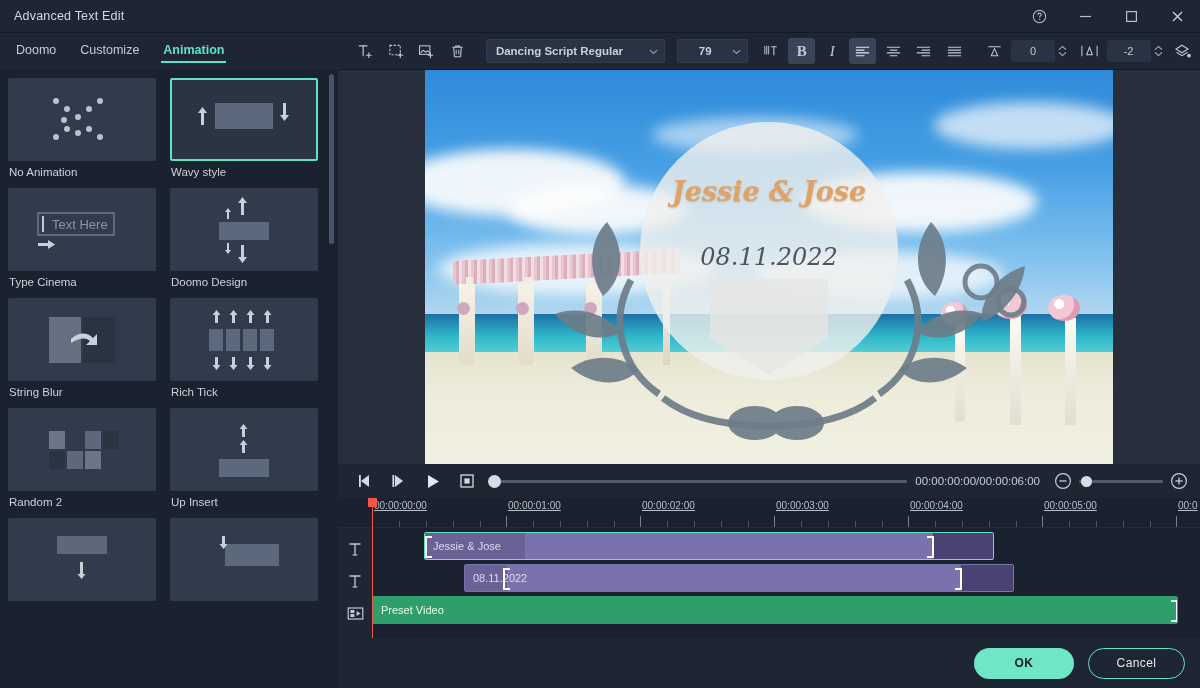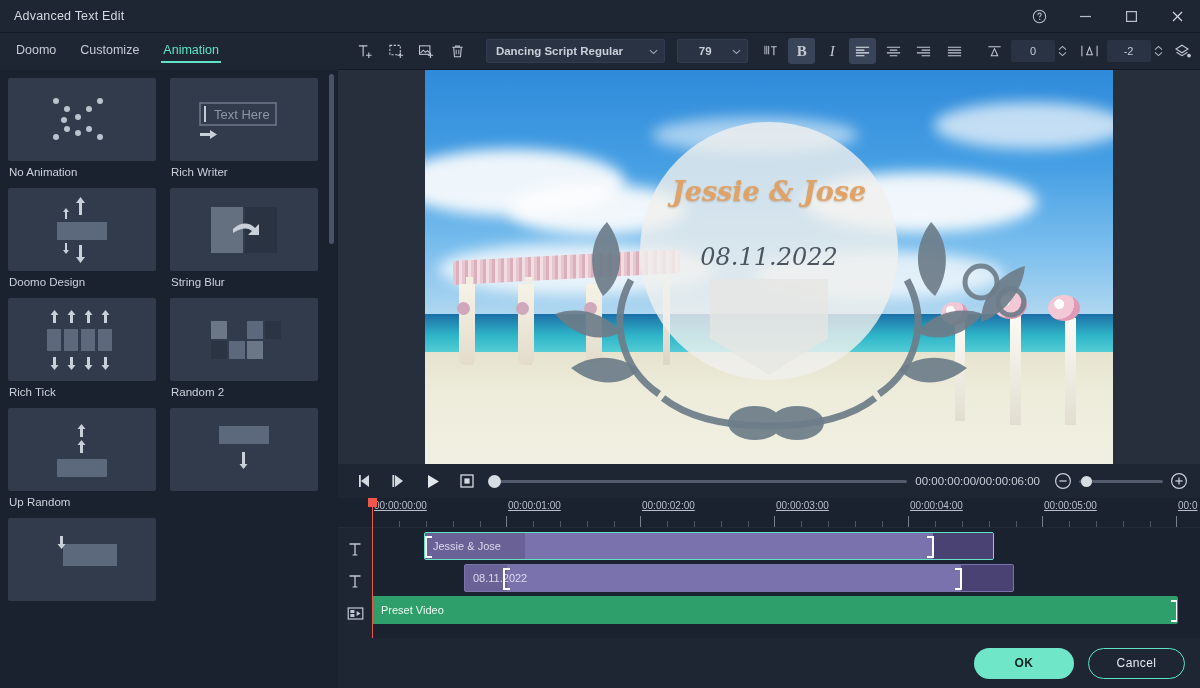--- a/index.html
+++ b/index.html
@@ -25,21 +25,21 @@
   }
   .win-btn svg { display: block; }
 
   
   .tabbar {
     position: absolute; left: 0; top: 33px; width: 338px; height: 37px;
     background: #1e2634; display: flex; align-items: center; gap: 24px;
     padding-left: 16px;
   }
   .tab { color: #c6ccd5; font-size: 12.5px; position: relative; padding-bottom: 4px; }
-  .tab.active { color: #5fe3c4; font-weight: normal; }
+  .tab.active { color: #5fe3c4; font-weight: bold; }
   .tab.active::after {
     content: ''; position: absolute; left: -2px; right: -2px; bottom: -2px;
     height: 2px; background: #5fe3c4;
   }
 
   
   .toolbar {
     position: absolute; left: 338px; top: 33px; width: 862px; height: 37px;
     background: #1e2634; display: flex; align-items: center; padding-left: 14px;
     border-bottom: 1px solid #141a25;
@@ -419,31 +419,41 @@
               <circle cx="55" cy="40" r="3"></circle>
                 <circle cx="66" cy="48" r="3"></circle>
               <circle cx="44" cy="44" r="3"></circle>
                 <circle cx="30" cy="31" r="3"></circle>
             </g>
           </svg>
         </div>
         <div class="preset-label">No Animation</div>
       </div>
 
+      <div class="preset-cell selected">
+        <div class="preset-thumb">
+          <svg width="110" height="58" viewBox="0 0 110 58">
+            <rect x="26" y="12" width="58" height="26" fill="#5c687c"></rect>
+            <path class="arrow-w" d="M12 34V22h-3l4.5-6 4.5 6h-3v12z"></path>
+            <path class="arrow-w" d="M97 12v12h3l-4.5 6-4.5-6h3V12z"></path>
+          </svg>
+        </div>
+        <div class="preset-label">Wavy style</div>
+      </div>
 
       <div class="preset-cell">
         <div class="preset-thumb">
           <svg width="120" height="62" viewBox="0 0 120 62">
             <rect x="16" y="14" width="76" height="22" fill="none" stroke="#6e7a8c" stroke-width="1.5"></rect>
             <rect x="20" y="17" width="2" height="16" fill="#c3cad4"></rect>
             <text x="30" y="30" fill="#8b95a3" font-size="13" font-family="Liberation Sans">Text Here</text>
             <path class="arrow-w" d="M16 44h10v-3l7 4.5-7 4.5v-3H16z"></path>
           </svg>
         </div>
-        <div class="preset-label">Rich Writer</div>
+        <div class="preset-label">Type Cinema</div>
       </div>
 
 
       <div class="preset-cell">
         <div class="preset-thumb">
           <svg width="110" height="70" viewBox="0 0 110 70">
             <rect x="30" y="27" width="50" height="18" fill="#5c687c"></rect>
             <path class="arrow-w" d="M55 20V8h-3l4.5-6 4.5 6h-3v12z" transform="translate(-3,0)"></path>
             <path class="arrow-w" d="M38 24v-7h-2l3-4 3 4h-2v7z"></path>
             <path class="arrow-w" d="M38 48v7h-2l3 4 3-4h-2v-7z"></path>
@@ -508,21 +518,21 @@
       </div>
 
       <div class="preset-cell">
         <div class="preset-thumb">
           <svg width="110" height="70" viewBox="0 0 110 70">
             <rect x="30" y="44" width="50" height="18" fill="#5c687c"></rect>
             <path class="arrow-w" d="M55 22v-8h-2.5l4-5 4 5H58v8z" transform="translate(-2,0)"></path>
             <path class="arrow-w" d="M55 38v-8h-2.5l4-5 4 5H58v8z" transform="translate(-2,0)"></path>
           </svg>
         </div>
-        <div class="preset-label">Up Random</div>
+        <div class="preset-label">Up Insert</div>
       </div>
 
       <div class="preset-cell">
         <div class="preset-thumb">
           <svg width="110" height="60" viewBox="0 0 110 60">
             <rect x="30" y="6" width="50" height="18" fill="#5c687c"></rect>
             <path class="arrow-w" d="M53 32v12h-2.5l4 5 4-5H56V32z"></path>
           </svg>
         </div>
         <div class="preset-label"></div>

